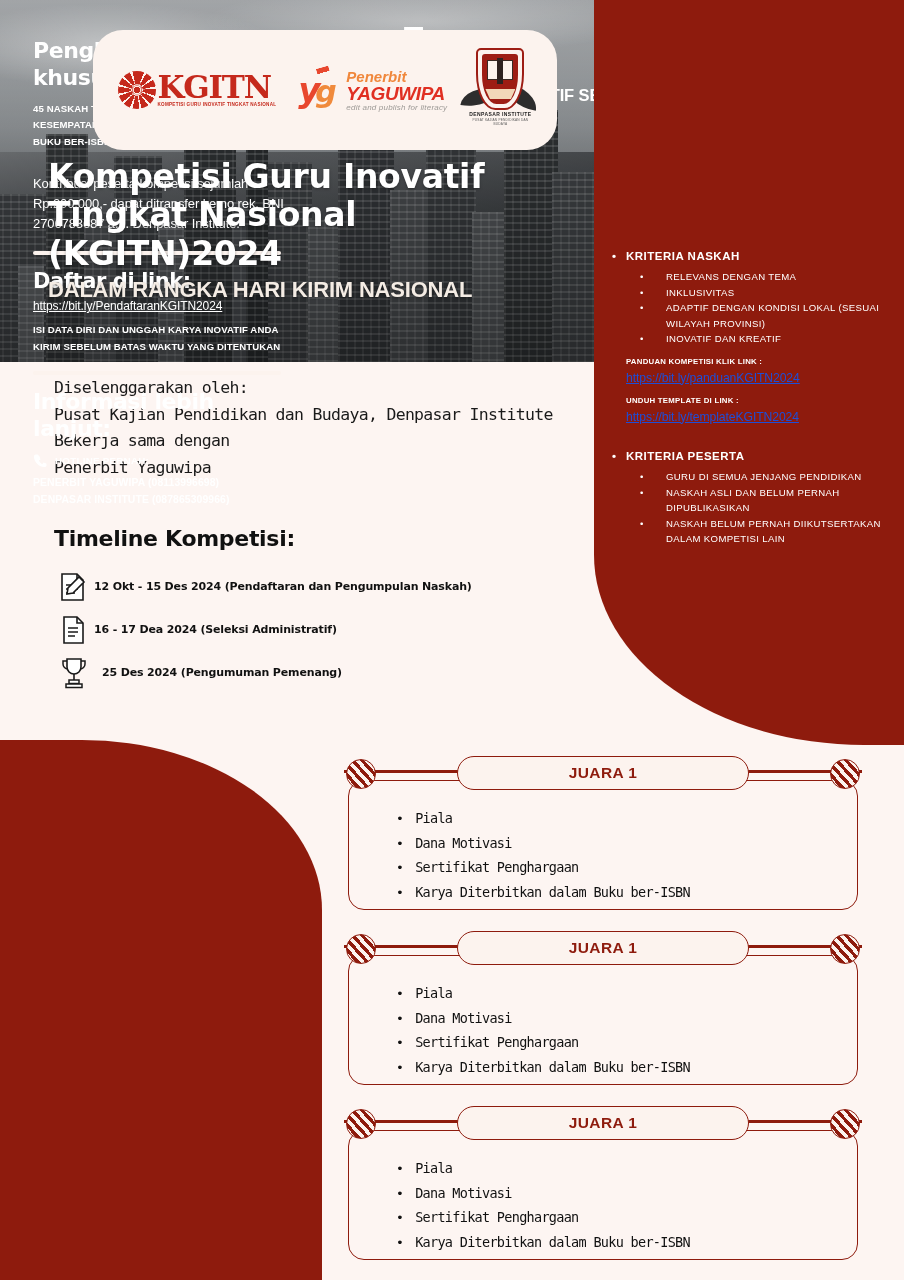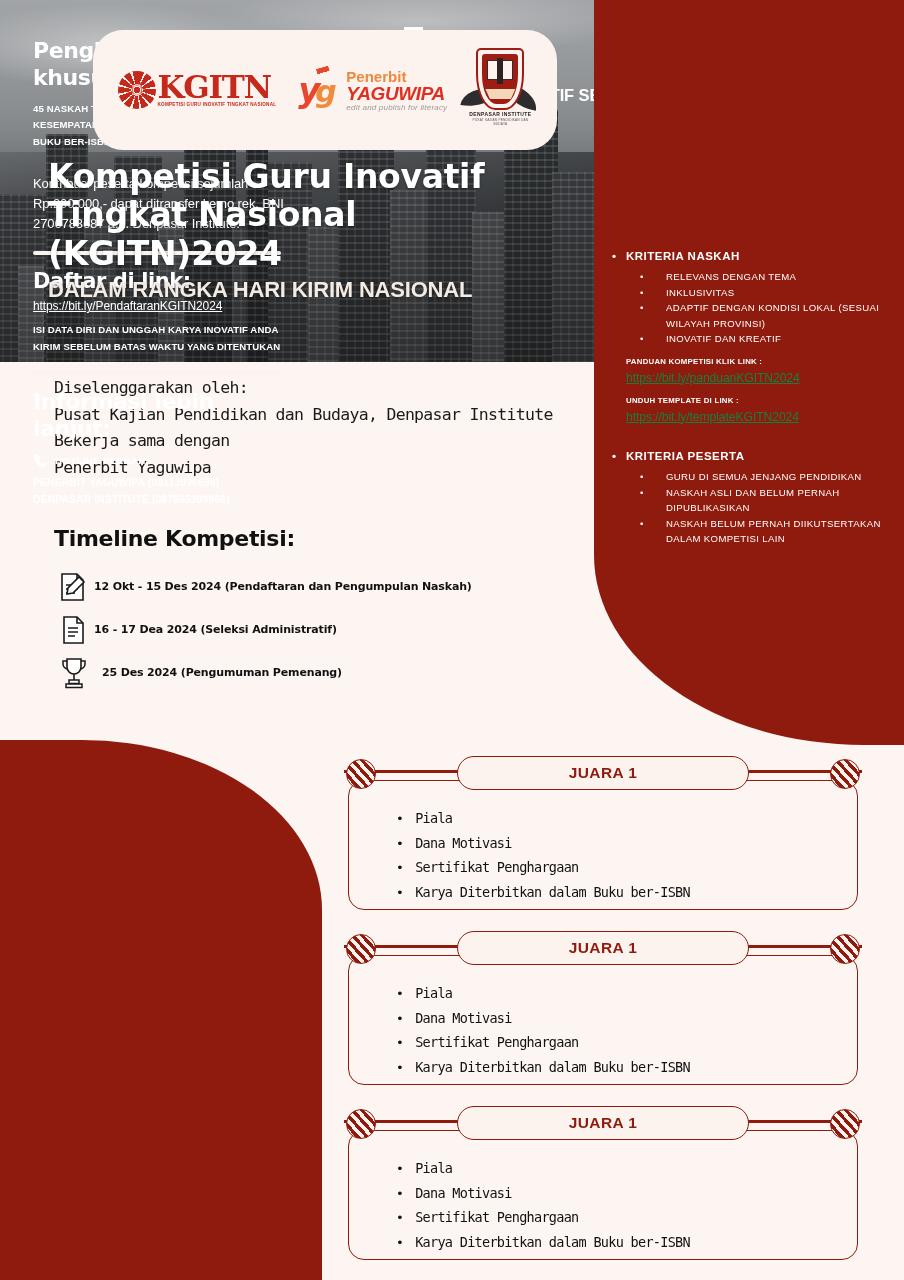--- a/index.html
+++ b/index.html
@@ -94,21 +94,21 @@
     font-family:"DejaVu Sans", sans-serif; font-weight:bold; font-style:italic;
     font-size:30px; color:#f08a3c; line-height:1;
   }
   .yg-mark .yg-flag {
     position:absolute; left:20px; top:1px; width:13px; height:11px;
     background: linear-gradient(180deg,#e8472e 0 50%, #fcf3ee 50% 100%);
     clip-path: polygon(0 0, 100% 0, 100% 100%, 50% 72%, 0 100%);
     transform: rotate(-16deg);
   }
   .yg-text { line-height: 1.0; }
-  .yg-l1 { font-size: 15px; font-weight: bold; color:#f0873b; }
+  .yg-l1 { font-size: 15px; font-weight: bold; font-style: italic; color:#f0873b; }
   .yg-l2 { font-size: 19px; font-weight: bold; font-style: italic; color:#e02f22; letter-spacing:-.4px; }
   .yg-l3 { font-size: 8px; font-style: italic; color:#9d9a96; letter-spacing:.2px; margin-top:1px; }
 
   
   .shield-wrap { position:relative; width:64px; height:92px; flex:none; }
   .shield-wrap .leaf {
     position:absolute; width:34px; height:22px; background:#2d2d2d; top:42px;
     border-radius: 0 100% 0 100%;
   }
   .shield-wrap .leaf.l { left:-6px; transform: rotate(10deg) scaleX(-1); }
@@ -204,21 +204,21 @@
     letter-spacing:.35px; line-height:1.62;
   }
   .rp-li .dot { width:13px; flex:none; }
   .rp-li .cont { padding-left:13px; }
   .rp-link-block { margin-top:10px; padding-left:14px; }
   .rp-link-lbl {
     font-family:"Liberation Sans", sans-serif; font-weight:bold; font-size:7.8px;
     color:#fff; letter-spacing:.25px; margin-bottom:2px;
   }
   .rp-link {
-    font-family:"Liberation Sans", sans-serif; font-size:12.2px; color:#15803d;
+    font-family:"Liberation Sans", sans-serif; font-size:12.2px; color:#1d4ed8;
     text-decoration: underline; letter-spacing:-.1px;
   }
 
   
   #bl-panel {
     position:absolute; left:0; top:740px; width:322px; height:540px;
     background:#8e1b0d; border-top-right-radius: 240px 170px;
     z-index:3;
   }
   #bl-inner { position:absolute; left:33px; top:38px; width:262px; }

